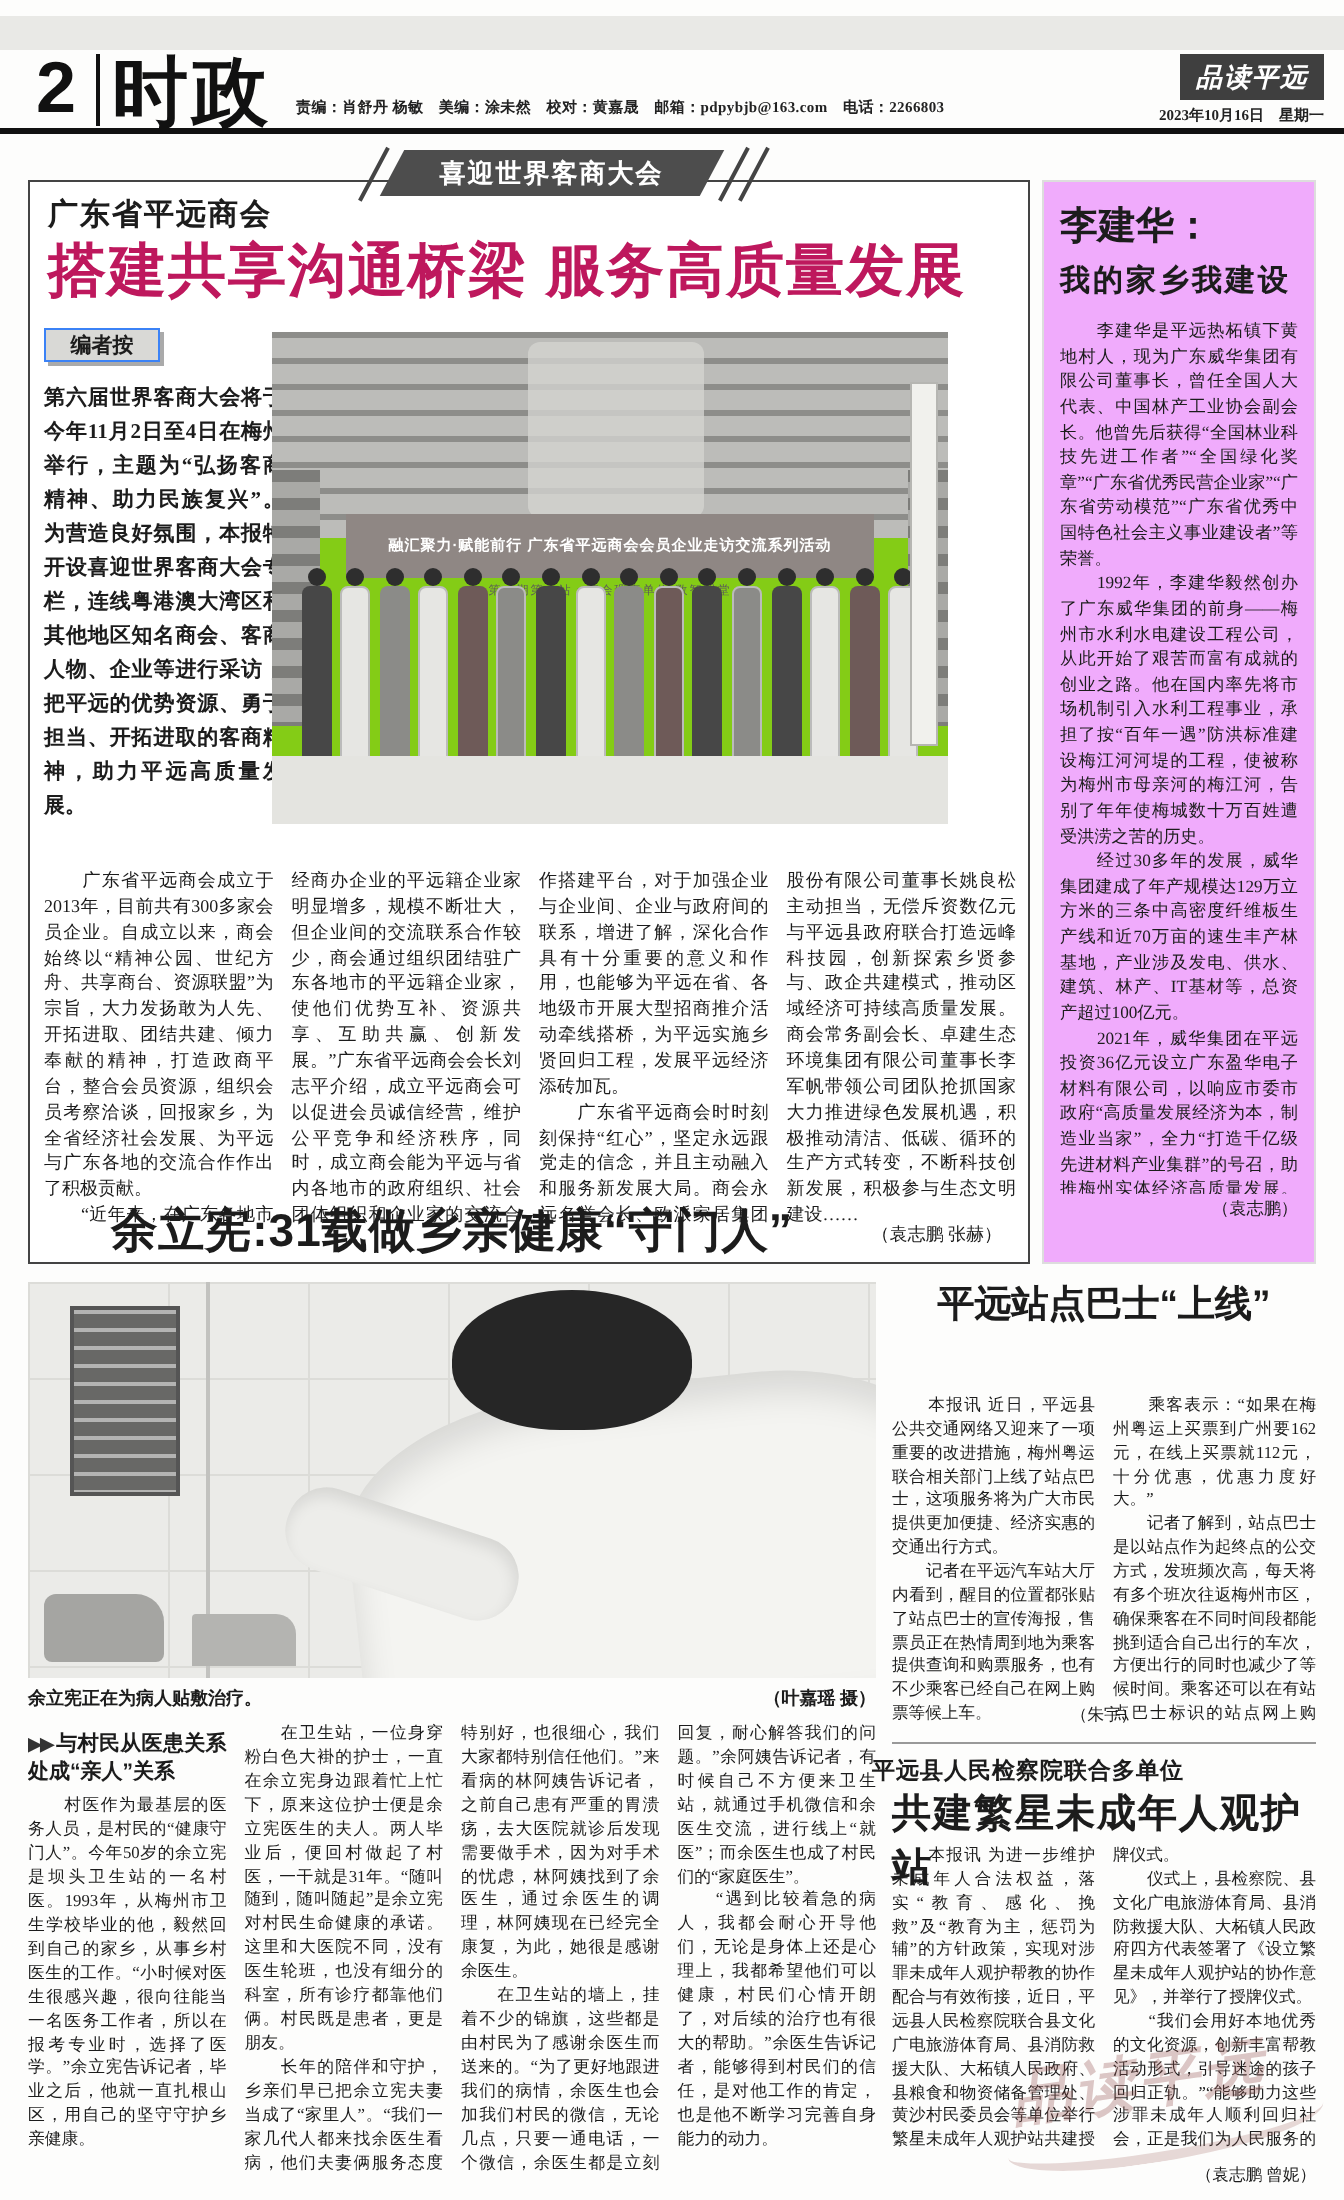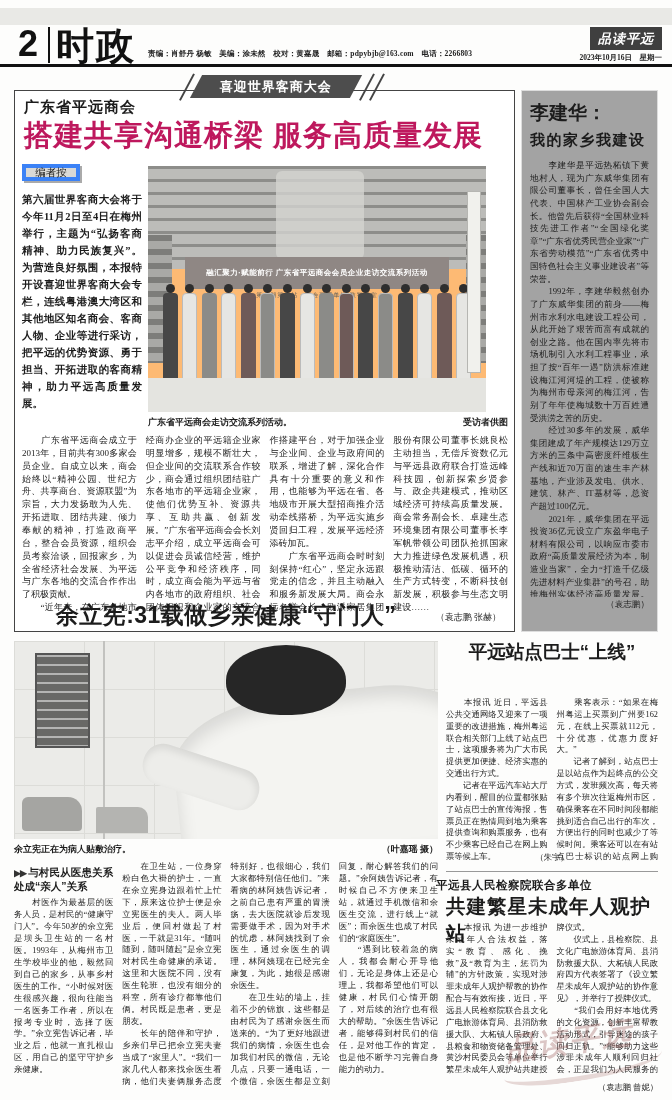--- a/index.html
+++ b/index.html
@@ -25,24 +25,24 @@
   .banner { position:absolute; left:196px; top:75px; width:160px; height:23px; background:#4d4d4d;
             transform:skewX(-28deg); display:flex; align-items:center; justify-content:center; z-index:3; }
   .banner span { transform:skewX(28deg); color:#fff; font-size:13px; font-weight:900; letter-spacing:1px; font-family:"Liberation Sans",sans-serif; }
   .slash { position:absolute; top:72px; width:1.5px; height:30px; background:#444; transform:rotate(28deg); z-index:2; }
   .slash.l { left:186px; } .slash.r { left:366px; }
   .slash.l2 { left:376px; }
   .kicker { position:absolute; left:24px; top:98px; font-size:15px; font-weight:700; letter-spacing:1px; }
   .headline { position:absolute; left:24px; top:116px; width:488px; font-size:29px; font-weight:900; letter-spacing:1px;
               font-family:"Liberation Sans",sans-serif; color:#be185d; }
   .ednote { position:absolute; left:22px; top:164px; width:120px; }
-  .ednote-label { width:58px; height:17px; background:#d9d9d6; border:4px solid #3b82f6; box-shadow:2px 2px 0 #aaa;
-                  display:flex; align-items:center; justify-content:center; font-size:10.5px; font-weight:400; }
+  .ednote-label { width:58px; height:17px; background:#d9d9d6; border:1px solid #3b82f6; box-shadow:2px 2px 0 #aaa;
+                  display:flex; align-items:center; justify-content:center; font-size:10.5px; font-weight:700; }
   .ednote-text { margin-top:10px; font-size:10.5px; font-weight:700; line-height:1.62; text-align:justify; }
-  .photo1 { position:absolute; left:148px; top:166px; width:338px; height:246px; background:#fdba74; overflow:hidden; }
+  .photo1 { position:absolute; left:136px; top:166px; width:338px; height:246px; background:#84cc16; overflow:hidden; }
   .p1-ceiling { position:absolute; left:0; top:0; width:100%; height:42%;
     background:repeating-linear-gradient(180deg,#8d8d8a 0 3px,#bcbcb9 3px 13px); }
   .p1-trees { position:absolute; left:38%; top:2%; width:26%; height:36%; background:#d3d3cf; border-radius:6px; opacity:.8; }
   .p1-shelf { position:absolute; left:0; top:28%; width:7%; height:52%; background:repeating-linear-gradient(180deg,#7d7d7a 0 6px,#a9a9a6 6px 14px); }
   .p1-shelf.r { left:auto; right:0; width:6%; }
   .p1-banner { position:absolute; left:11%; top:37%; width:78%; height:13%; background:#8f8784; display:flex; align-items:center; justify-content:center; }
   .p1-banner span { color:#fff; font-size:7.5px; font-weight:900; letter-spacing:.5px; white-space:nowrap; font-family:"Liberation Sans",sans-serif; }
   .p1-sub { position:absolute; left:0; top:51%; width:100%; text-align:center; font-size:6px; color:#5c5c59; letter-spacing:1px; }
   .p1-floor { position:absolute; left:0; bottom:0; width:100%; height:14%; background:#e4e4e0; }
   .p1-people { position:absolute; left:4%; bottom:10%; width:92%; height:42%; display:flex; justify-content:space-between; align-items:flex-end; }
@@ -51,21 +51,21 @@
   .person .pb { position:absolute; top:9px; left:1px; width:15px; height:86%; border-radius:4px 4px 2px 2px; background:#474747; }
   .person:nth-child(2n) .pb { background:#e6e6e3; border:1px solid #bbb; }
   .person:nth-child(3n) .pb { background:#8b8b88; }
   .person:nth-child(5n) .pb { background:#6e5a58; }
   .p1-side { position:absolute; right:1.5%; top:10%; width:4%; height:74%; background:#f1f1ed; border:1px solid #b6b6b2; }
   .cap1 { position:absolute; left:148px; top:416px; width:360px; display:flex; justify-content:space-between; font-size:9px; font-weight:700; }
   .leadbody { position:absolute; left:22px; top:434px; width:486px; height:186px; overflow:hidden;
               column-count:4; column-gap:9px; font-size:9px; line-height:1.43; text-align:justify; white-space:pre-line; }
   .leadby { position:absolute; right:14px; bottom:8px; font-size:9px; }
   
-  .profile { position:absolute; left:521px; top:90px; width:137px; height:542px; background:#a3a3a3; border:1px solid #ddd; padding:9px 8px; overflow:hidden; }
+  .profile { position:absolute; left:521px; top:90px; width:137px; height:542px; background:#f0abfc; border:1px solid #ddd; padding:9px 8px; overflow:hidden; }
   .pf-t1 { font-size:19px; font-weight:900; font-family:"Liberation Sans",sans-serif; }
   .pf-t2 { font-size:15px; font-weight:900; letter-spacing:1.5px; margin-top:5px; font-family:Liberation Mono, monospace; }
   .pf-body { margin-top:9px; font-size:8.6px; line-height:1.47; text-align:justify; white-space:pre-line; height:438px; overflow:hidden; }
   .pf-by { text-align:right; font-size:8.6px; margin-top:2px; }
   
   .doc-hl { position:absolute; left:14px; top:600px; width:424px; text-align:center; font-size:23px; font-weight:900;
             font-family:"Liberation Sans",sans-serif; letter-spacing:.5px; }
   .photo2 { position:absolute; left:14px; top:641px; width:424px; height:198px; overflow:hidden;
     background:#ebebe8;
     background-image:linear-gradient(#dcdcd8 1px, transparent 1px),linear-gradient(90deg,#dcdcd8 1px, transparent 1px);
@@ -206,24 +206,20 @@
           <div class="pb"></div>
         </div>
       <div class="person">
           <div class="ph"></div>
           <div class="pb"></div>
         </div>
     </div>
     <div class="p1-floor"></div>
     <div class="p1-side"></div>
   </div>
-  <div class="cap1">
-    <span>广东省平远商会走访交流系列活动。</span>
-    <span>受访者供图</span>
-  </div>
   <div class="leadbody">　　广东省平远商会成立于2013年，目前共有300多家会员企业。自成立以来，商会始终以“精神公园、世纪方舟、共享商台、资源联盟”为宗旨，大力发扬敢为人先、开拓进取、团结共建、倾力奉献的精神，打造政商平台，整合会员资源，组织会员考察洽谈，回报家乡，为全省经济社会发展、为平远与广东各地的交流合作作出了积极贡献。
 　　“近年来，在广东各地市经商办企业的平远籍企业家明显增多，规模不断壮大，但企业间的交流联系合作较少，商会通过组织团结驻广东各地市的平远籍企业家，使他们优势互补、资源共享、互助共赢、创新发展。”广东省平远商会会长刘志平介绍，成立平远商会可以促进会员诚信经营，维护公平竞争和经济秩序，同时，成立商会能为平远与省内各地市的政府组织、社会团体组织和企业家的交流合作搭建平台，对于加强企业与企业间、企业与政府间的联系，增进了解，深化合作具有十分重要的意义和作用，也能够为平远在省、各地级市开展大型招商推介活动牵线搭桥，为平远实施乡贤回归工程，发展平远经济添砖加瓦。
 　　广东省平远商会时时刻刻保持“红心”，坚定永远跟党走的信念，并且主动融入和服务新发展大局。商会永远名誉会长、欧派家居集团股份有限公司董事长姚良松主动担当，无偿斥资数亿元与平远县政府联合打造远峰科技园，创新探索乡贤参与、政企共建模式，推动区域经济可持续高质量发展。商会常务副会长、卓建生态环境集团有限公司董事长李军帆带领公司团队抢抓国家大力推进绿色发展机遇，积极推动清洁、低碳、循环的生产方式转变，不断科技创新发展，积极参与生态文明建设……
 　　商会会员心系家乡，在乡村振兴、兴教助学、医疗卫生、文物修缮等领域，乐捐累计上亿元。他们不仅自己带头募捐，还发动亲朋献慈善、献爱心。在2020年6月平远县发展教育基金会成立暨捐赠仪式上，商会会员单位和会员累计捐款达7166万元。2020年初新冠疫情暴发后，商会迅速行动，发起了“共克时艰、携手护城”爱心捐款活动，获得了全体商会会员和社会各界的鼎力支持。据不完全统计，商会约有160名会员捐赠各类物资及善款，减免租户店租等共计千多万元。此外，商会还通过文艺大师的引进、文化阵地的建设、文学赛事的举办以及学生能力的培养等方面，为平远文化事业增色添彩。
 　　未来，商会将在助力平远发展的道路上，进一步发挥自身能量，把握商机，紧跟新时代的发展步伐，做好招商引资的工作，大力推动平远政府与企业间的合作交流；通过举办政商活动，为商会平台树立公信力和责任，让会员企业有更多的机会享受招商红利，让政府政策能深入传达到会员，让政府官员能感受到企业活力，让会员企业能感受到政策保护，从而打造一座稳固的“政商”桥梁。“刘志平表示，商会将充分利用广泛人脉，把平远的优势资源、优惠政策和特色产品推广出去，把先进技术、资金等带回家乡，共谋发展，同时可以进一步地整合政策信息资源，推动实现政企融合，助力家乡做好各项工作，为平远经济发展贡献力量。</div>
   <div class="leadbox" style="border:none;background:none;">
     <div class="leadby">（袁志鹏 张赫）</div>
   </div>
 
   <div class="profile">

